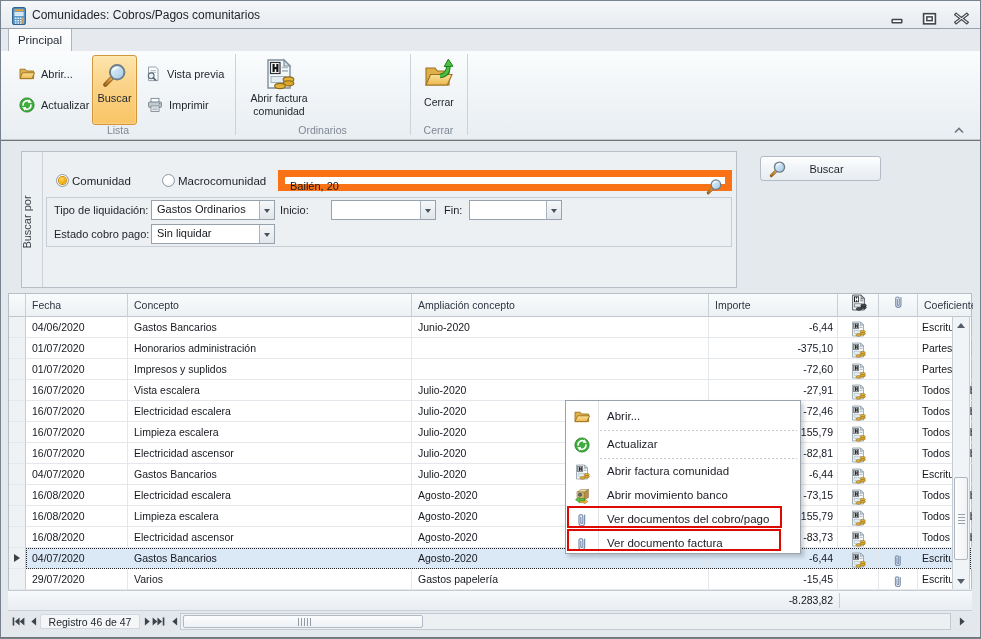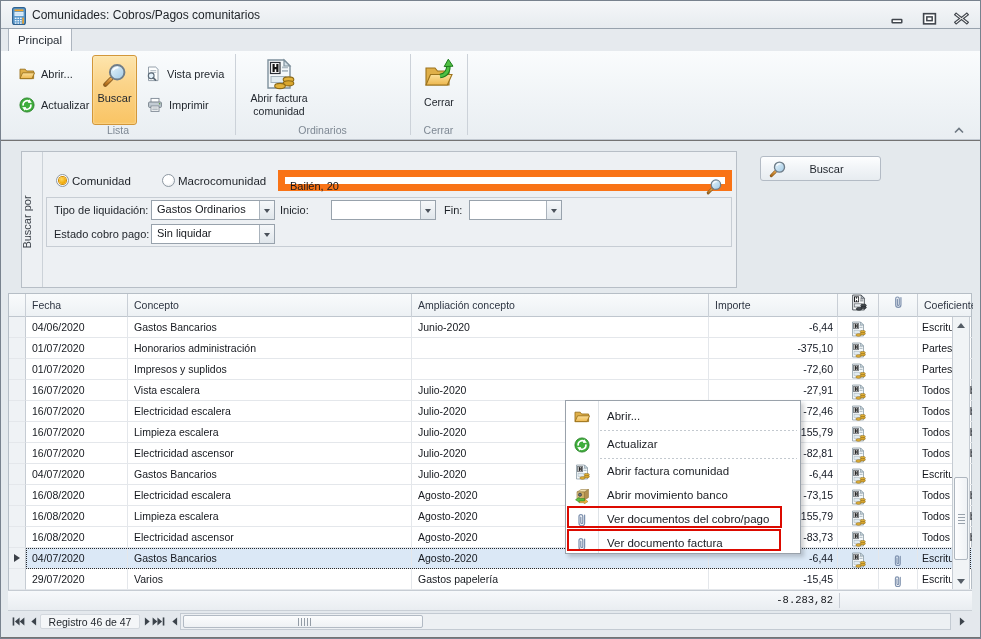--- a/index.html
+++ b/index.html
@@ -108,21 +108,21 @@
 .vs-thumb { position:absolute; left:1px; width:14px; top:160px; height:83px;
   background:linear-gradient(90deg,#fdfdfe,#eff2f5); border:1px solid #aeb6bf;
   border-radius:2px; }
 .vs-thumb::after { content:""; position:absolute; left:3px; top:36px; width:7px; height:11px;
   background:repeating-linear-gradient(#98a1ab 0 1px, transparent 1px 3px); }
 .tri-up { width:0; height:0; border:4px solid transparent; border-bottom:5px solid #555d66; margin-top:-4px;}
 .tri-down { width:0; height:0; border:4px solid transparent; border-top:5px solid #555d66; margin-top:4px;}
 
 .grid-footer { position:absolute; left:7px; top:449px; width:964px; height:21px;
   background:linear-gradient(#f7f9fb,#e9edf1); border-top:1px solid #c6ccd3;
-  border-bottom:1px solid #c9cfd6;font-family:Liberation Mono, monospace; }
+  border-bottom:1px solid #c9cfd6; }
 .ftotal { position:absolute; right:139px; top:3px; font-size:10.5px; color:#14171c; }
 .fsep { position:absolute; left:831px; top:2px; bottom:2px; width:1px; background:#c9ced5; }
 .navigator { position:absolute; left:0; top:471px; right:0; height:19px; background:#e4e8ed; }
 .nav-btn { position:absolute; top:3px; width:14px; height:13px; display:flex;
   align-items:center; justify-content:center; }
 .nav-label { position:absolute; left:39px; top:2px; width:100px; height:15px;
   background:rgba(255,255,255,.6); border:1px solid #d3d8de; border-radius:2px;
   text-align:center; font-size:10.5px; color:#25292f; line-height:14px; }
 .hs-track { position:absolute; left:179px; top:1px; width:771px; height:17px;
   background:#edf0f3; border:1px solid #c3cad2; }

